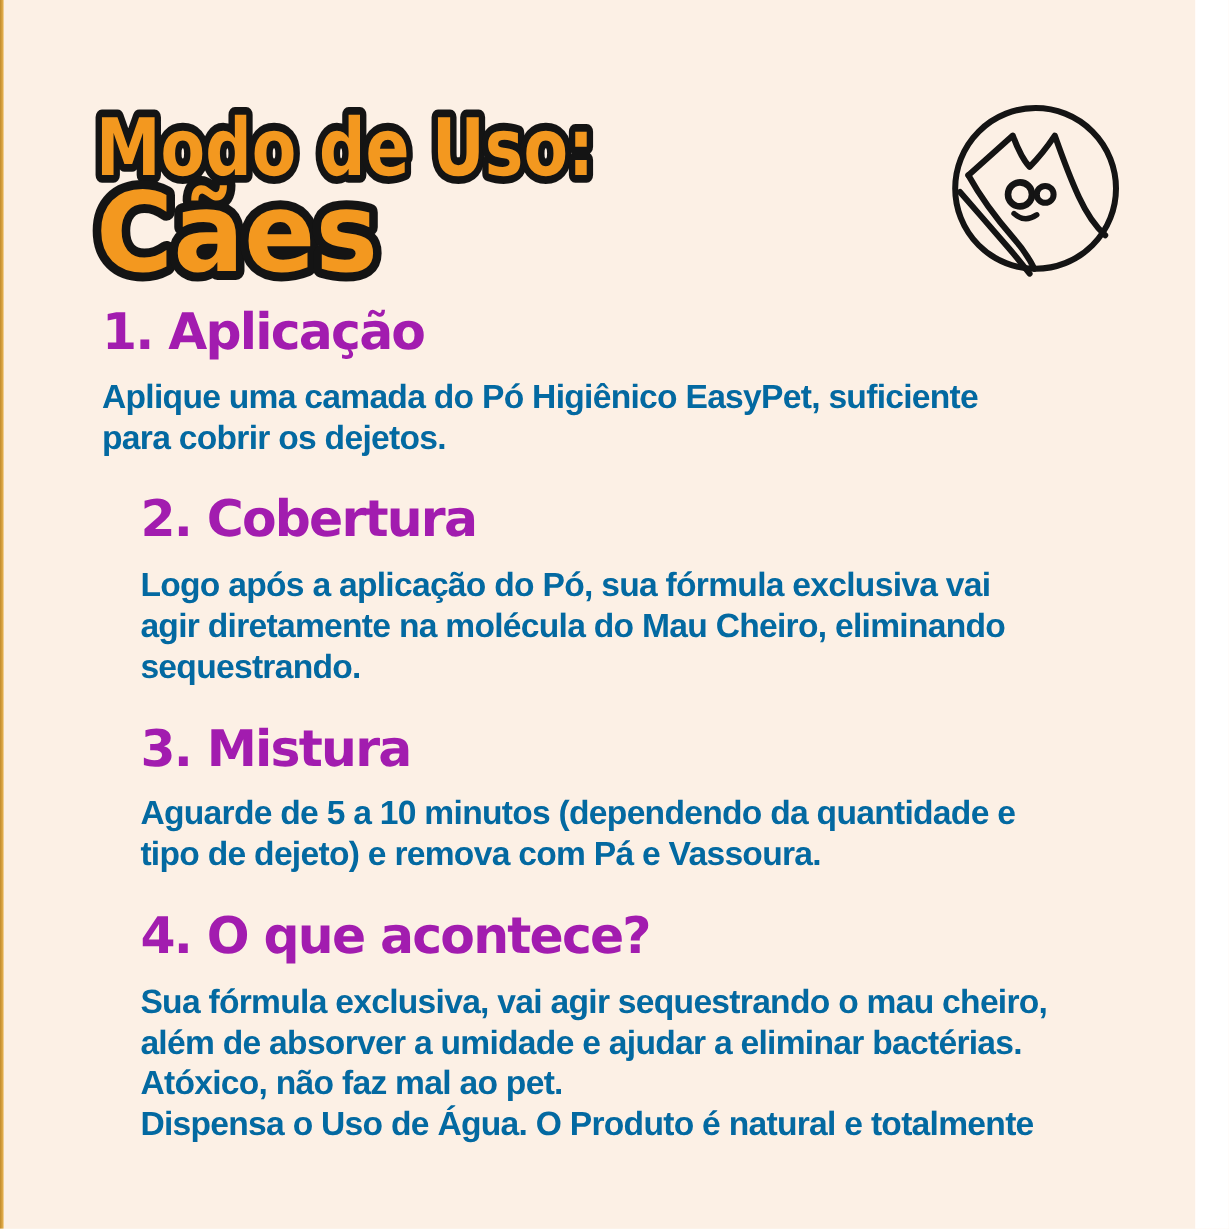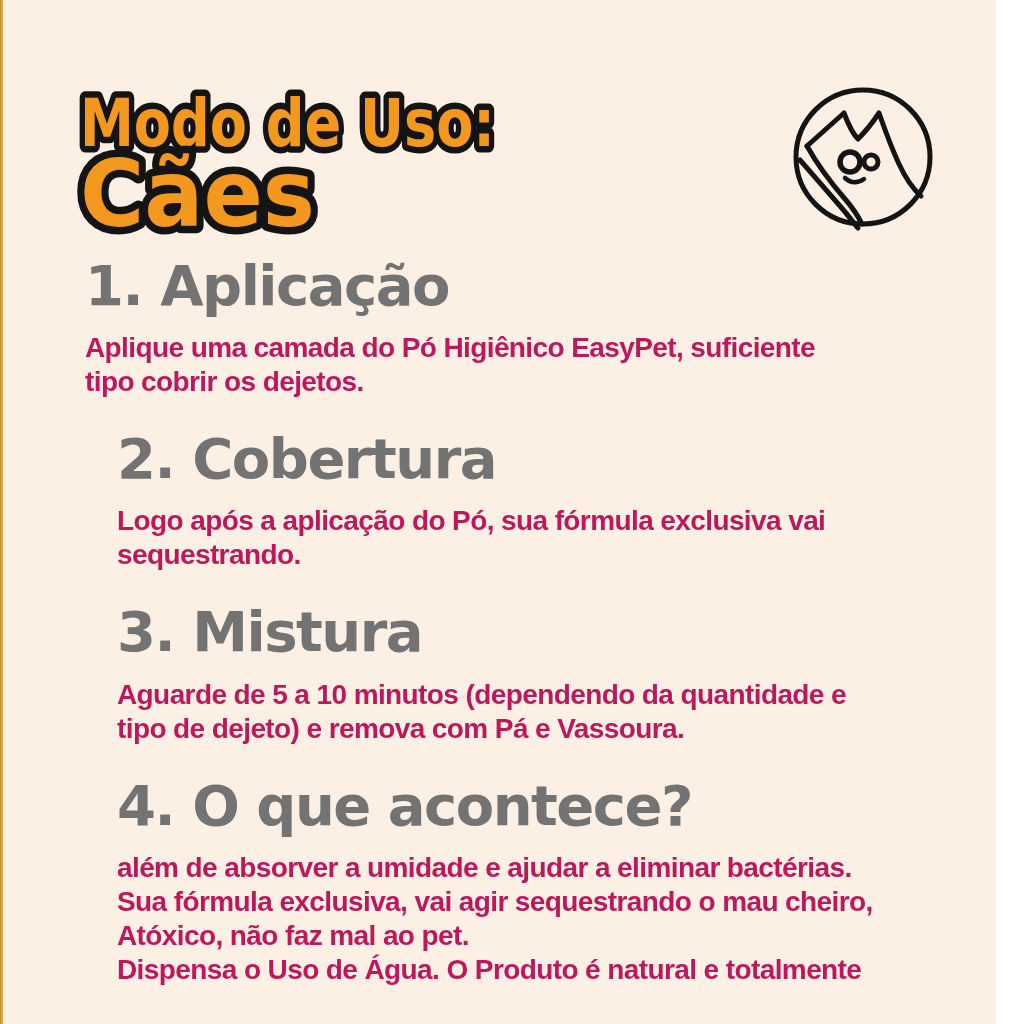--- a/index.html
+++ b/index.html
@@ -35,32 +35,32 @@
   }
   .content {
     position:absolute; left:85px; top:252px; width:875px;
   }
   .section { margin:0 0 24px 0; }
   .section + .section { margin-top:26px;margin-left:32px; }
   .section-heading {
     margin:0 0 12px 0;
     font-family:"DejaVu Sans", sans-serif;
     font-weight:bold;
-    font-size:56px;
+    font-size:42px;
     line-height:1.2;
     letter-spacing:-1.5px;
-    color:#737373;
+    color:#a21caf;
   }
   .body-line {
     font-family:"Liberation Sans", sans-serif;
     font-weight:bold;
     font-size:28px;
     line-height:34px;
     letter-spacing:-0.6px;
-    color:#be185d;
+    color:#0369a1;
     white-space:nowrap;
   }
 </style>
 </head>
 <body>
 
 <div class="page">
   <div class="left-strip"></div>
 
   <svg class="title-svg" width="530" height="170" viewBox="0 0 530 170">
@@ -78,37 +78,38 @@
       <circle cx="83" cy="80" r="7" stroke-width="5"></circle>
       <path stroke-width="4.5" d="M 57,96 q 9,8 19,1"></path>
     </g>
   </svg>
 
   <div class="content">
 
     <div class="section">
       <h2 class="section-heading">1. Aplicação</h2>
       <div class="body-line">Aplique uma camada do Pó Higiênico EasyPet, suficiente</div>
-      <div class="body-line">tipo cobrir os dejetos.</div>
+      <div class="body-line">para cobrir os dejetos.</div>
     </div>
 
     <div class="section">
       <h2 class="section-heading">2. Cobertura</h2>
       <div class="body-line">Logo após a aplicação do Pó, sua fórmula exclusiva vai</div>
+      <div class="body-line">agir diretamente na molécula do Mau Cheiro, eliminando</div>
       <div class="body-line">sequestrando.</div>
     </div>
 
     <div class="section">
       <h2 class="section-heading">3. Mistura</h2>
       <div class="body-line">Aguarde de 5 a 10 minutos (dependendo da quantidade e</div>
       <div class="body-line">tipo de dejeto) e remova com Pá e Vassoura.</div>
     </div>
 
     <div class="section">
       <h2 class="section-heading">4. O que acontece?</h2>
+      <div class="body-line">Sua fórmula exclusiva, vai agir sequestrando o mau cheiro,</div>
       <div class="body-line">além de absorver a umidade e ajudar a eliminar bactérias.</div>
-      <div class="body-line">Sua fórmula exclusiva, vai agir sequestrando o mau cheiro,</div>
       <div class="body-line">Atóxico, não faz mal ao pet.</div>
       <div class="body-line">Dispensa o Uso de Água. O Produto é natural e totalmente</div>
     </div>
 
   </div>
 </div>
 
 </body></html>

